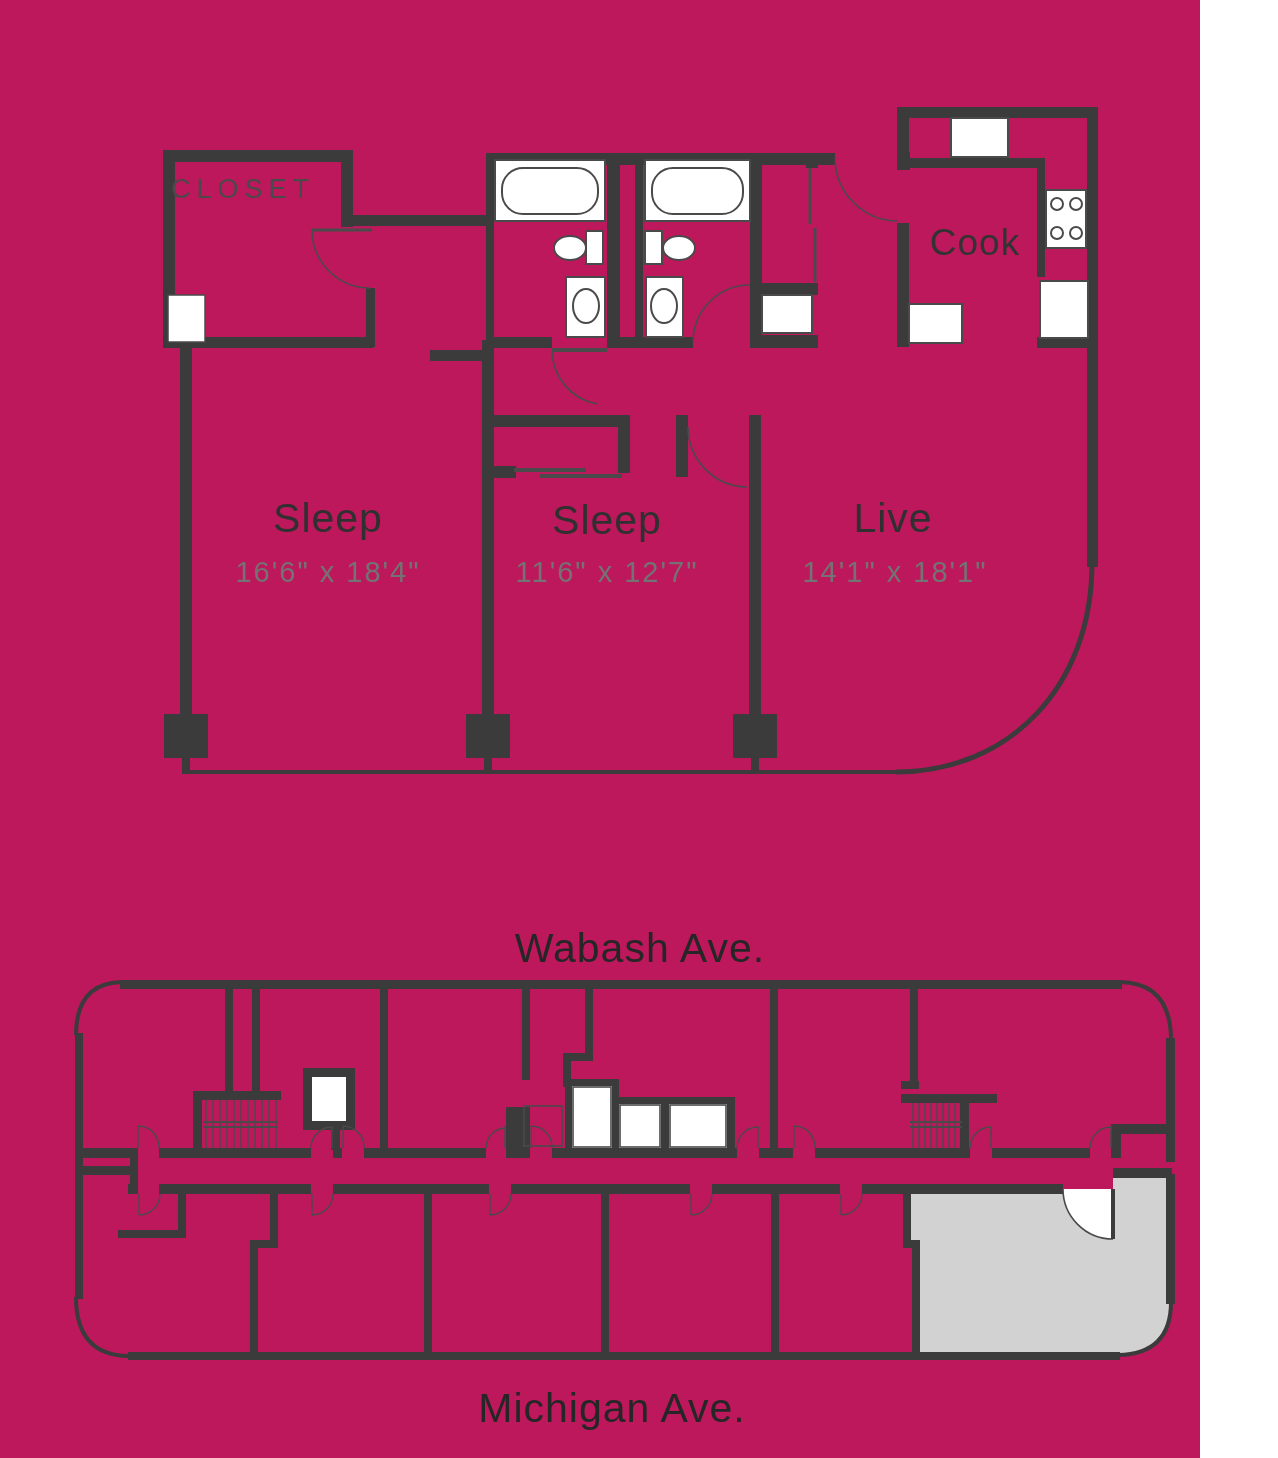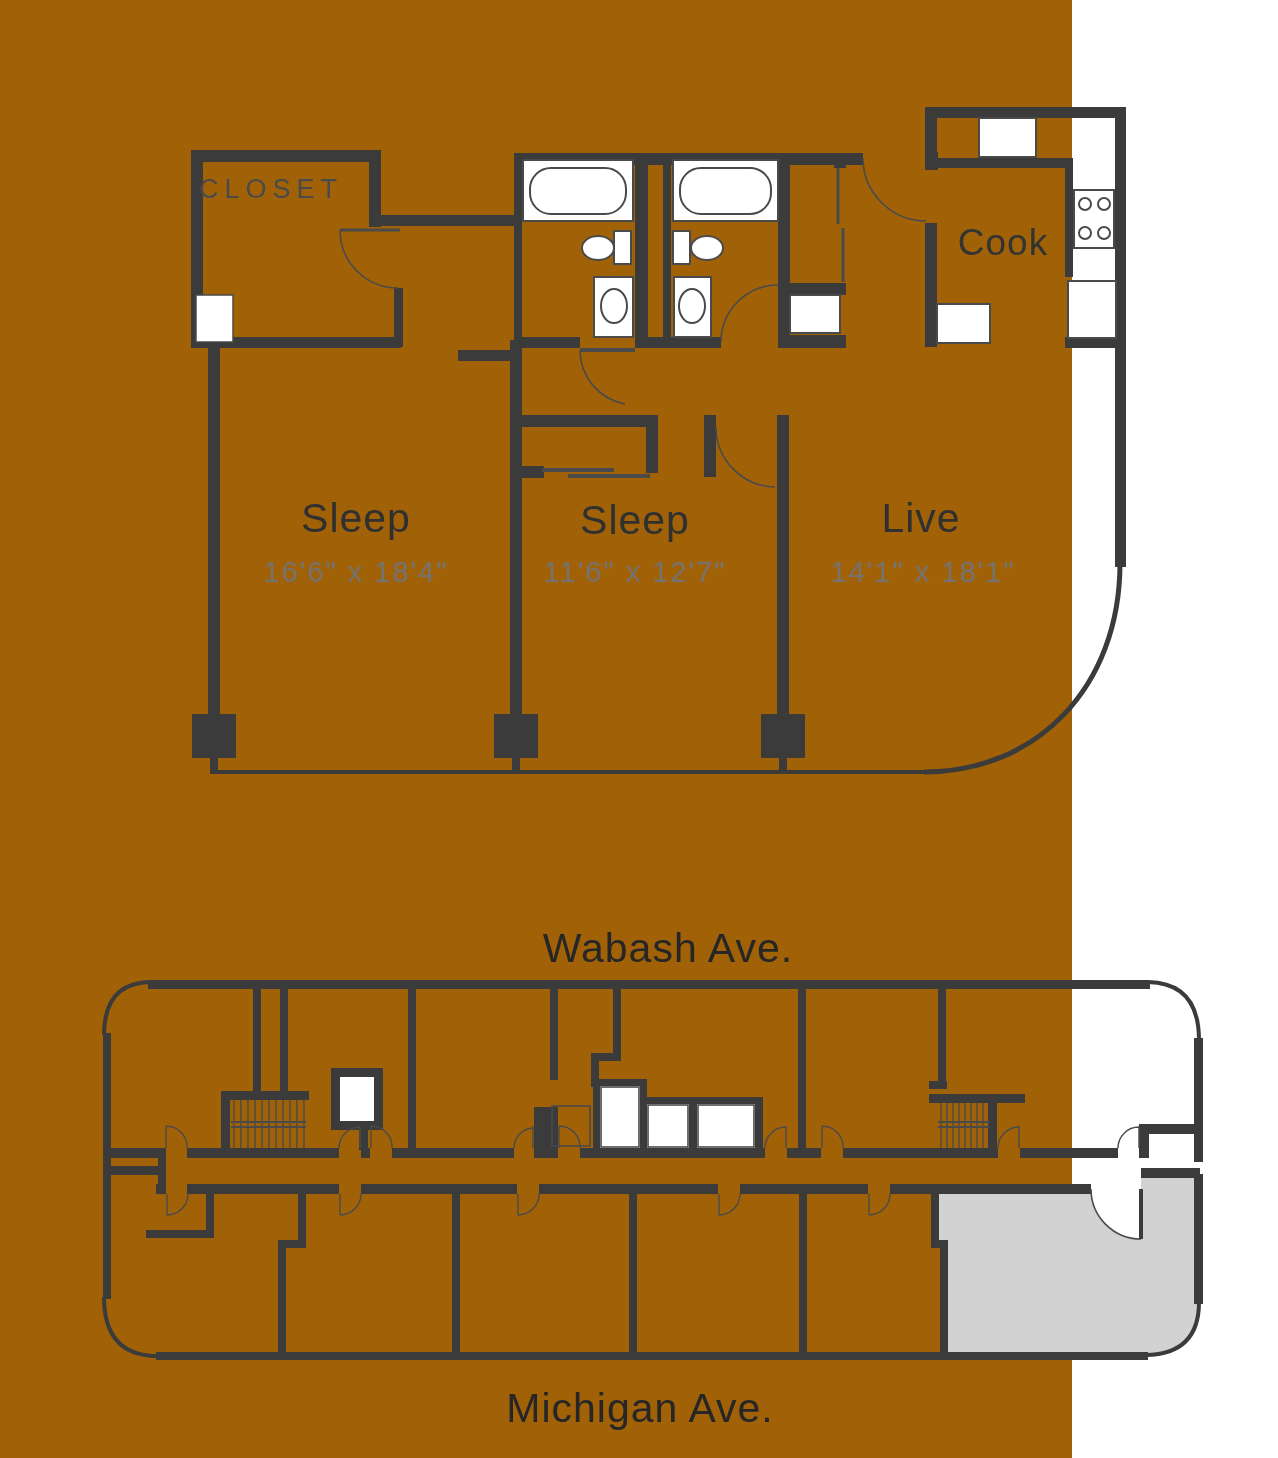--- a/index.html
+++ b/index.html
@@ -1,16 +1,16 @@
 <!DOCTYPE html>
 <html><head>
 <meta charset="utf-8">
 <style>
   html,body{margin:0;padding:0;background:#ffffff;}
-  .canvas{position:relative;width:1044px;height:1458px;background:#a16207;font-family:"Liberation Sans",sans-serif;padding-left:28px;}
+  .canvas{position:relative;width:1200px;height:1458px;background:#be185d;font-family:"Liberation Sans",sans-serif;}
   svg{display:block;}
   text{font-family:"Liberation Sans","DejaVu Sans",sans-serif;}
   .room-name{font-size:41px;font-weight:300;fill:#303030;letter-spacing:1px;}
   .room-dims{font-size:29px;font-weight:300;fill:#737373;letter-spacing:2px;}
   .closet-label{font-size:27px;font-weight:300;fill:#4a4a4a;letter-spacing:6px;}
   .cook-label{font-size:37px;font-weight:300;fill:#333333;letter-spacing:1px;}
   .street-label{font-size:41px;font-weight:300;fill:#262626;letter-spacing:1px;}
 </style>
 </head>
 <body>

